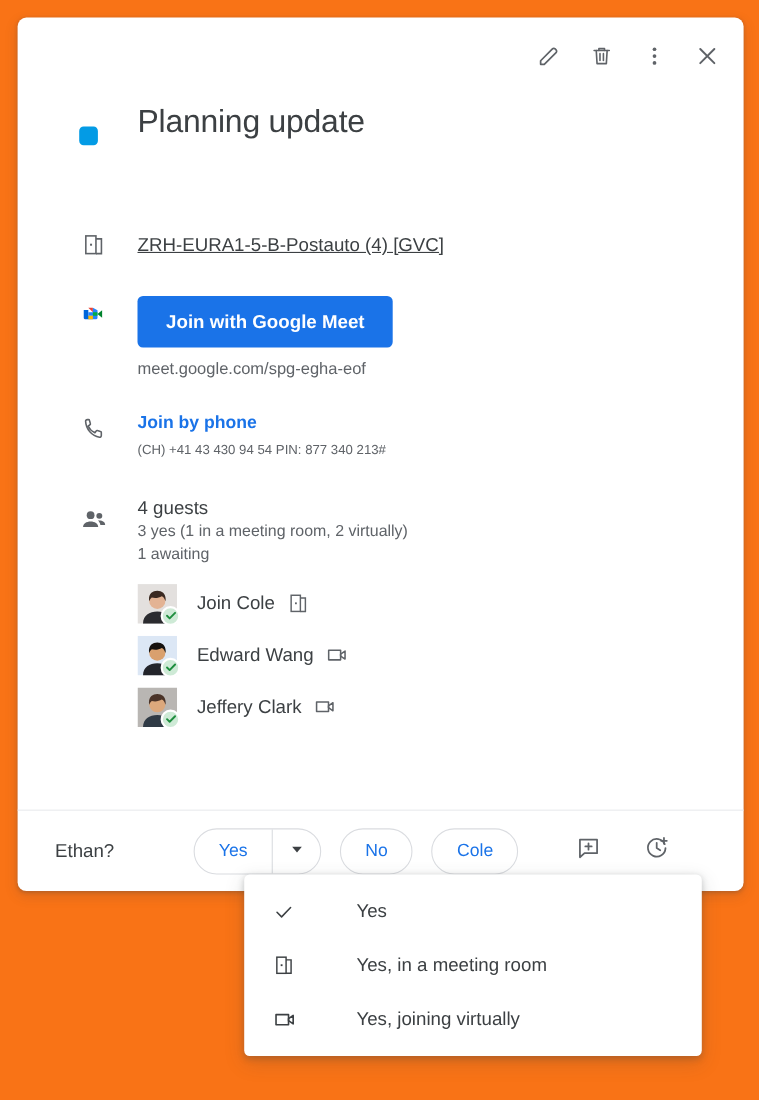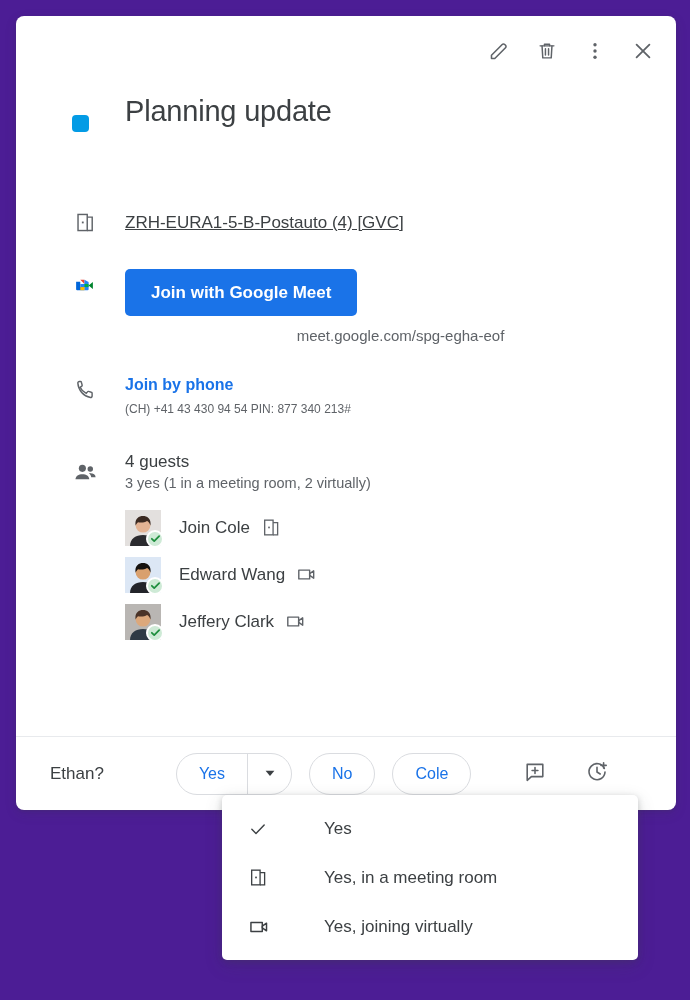--- a/index.html
+++ b/index.html
@@ -3,21 +3,21 @@
 <meta charset="utf-8">
 <style>
   * { box-sizing: border-box; }
   html, body {
     margin: 0; padding: 0;
     width: 690px; height: 1000px;
     background: #ffffff;
     font-family: "Liberation Sans", sans-serif;
     -webkit-font-smoothing: antialiased;
   }
-  #root { position: relative; width: 690px; height: 1000px; overflow: hidden; background:#4c1d95; }
+  #root { position: relative; width: 690px; height: 1000px; overflow: hidden; background:#f97316; }
 
   
   .card {
     position: absolute;
     left: 16px; top: 16px;
     width: 660px; height: 794px;
     background: #ffffff;
     border-radius: 8px;
     box-shadow: 0 1px 3px rgba(60,64,67,.22), 0 4px 12px rgba(60,64,67,.16);
   }
@@ -71,21 +71,21 @@
   
   .meet-btn {
     display: inline-flex; align-items: center; justify-content: center;
     height: 47px; padding: 0 26px;
     background: #1a73e8; color: #fff;
     border: 0; border-radius: 5px; cursor: pointer;
     font-size: 17px; font-weight: 600; font-family: "Liberation Sans", sans-serif;
   }
   .meet-url {
     margin-top: 10px;
-    font-size: 15px; line-height: 20px; color: #5f6368; text-align: center;
+    font-size: 15px; line-height: 20px; color: #5f6368;
   }
 
   
   .phone-link {
     font-size: 16px; line-height: 22px; color: #1a73e8;
     font-weight: 700; cursor: pointer; display: inline-block;
   }
   .phone-num {
     margin-top: 2px;
     font-size: 12px; line-height: 23px; color: #5f6368;
@@ -263,20 +263,21 @@
         <svg width="25" height="25" viewBox="0 0 24 24" fill="#5f6368">
           <circle cx="9" cy="8" r="3.4"></circle>
           <path d="M2.4 18.4c0-3 3-4.8 6.6-4.8s6.6 1.8 6.6 4.8z"></path>
           <circle cx="16.6" cy="8.6" r="2.6"></circle>
           <path d="M16.6 12.6c3 0 5.1 1.5 5.1 3.9h-4.2c-.2-1.6-1-2.9-2.2-3.8a7 7 0 0 1 1.3-.1z"></path>
         </svg>
       </span>
       <div class="row-body">
         <div class="guest-count">4 guests</div>
         <div class="guest-sub">3 yes (1 in a meeting room, 2 virtually)</div>
+        <div class="guest-sub">1 awaiting</div>
         <div class="guest-list" id="guest-list">
             <div class="guest-item">
               <span class="avatar-wrap"><span class="avatar"><svg viewBox="0 0 36 36">
                     <rect width="36" height="36" fill="#e3e0de"></rect>
                     <path d="M5 36c0-7.2 5.8-11 13-11s13 3.8 13 11z" fill="#2b2b2f"></path>
                     <circle cx="18" cy="15.2" r="7.4" fill="#e3b394"></circle>
                     <path d="M10.4 13.6c0-5 3.4-7.6 7.6-7.6s7.6 2.6 7.6 7.6c0 1.2-.3 2-.3 2-.6-2.6-2-4.2-3.3-4.6-2.3 1.7-6.6 2-9 1.2-1 .8-1.8 1.9-2.2 3.4 0 0-.4-.8-.4-2z" fill="#3b2a22"></path>
                   </svg></span><span class="rsvp-badge">
                   <svg width="11" height="11" viewBox="0 0 12 12" fill="none" stroke="#1e8e3e" stroke-width="1.9" stroke-linecap="round" stroke-linejoin="round">
                     <path d="M2 6.3l2.6 2.6L10 3.4"></path>

